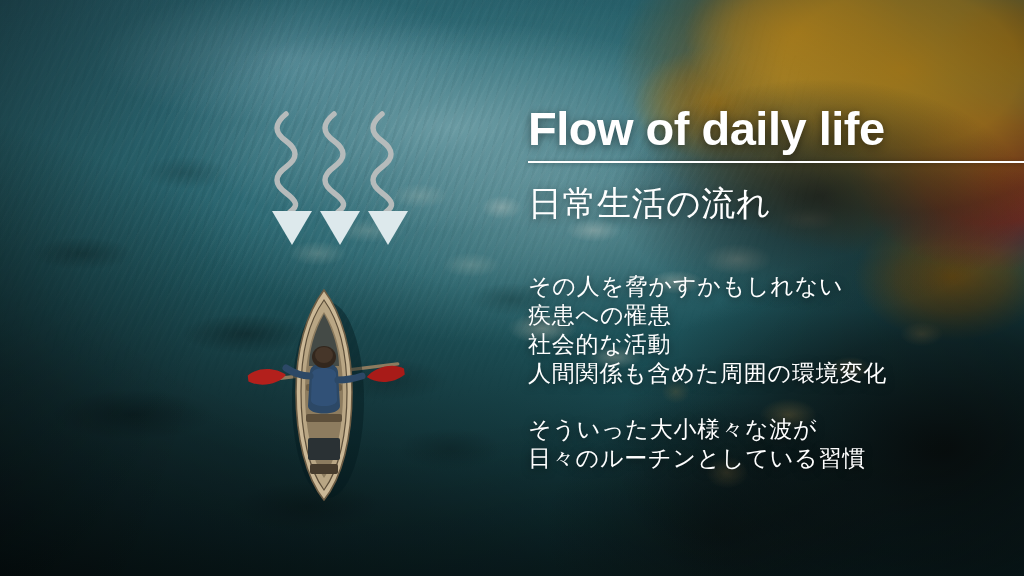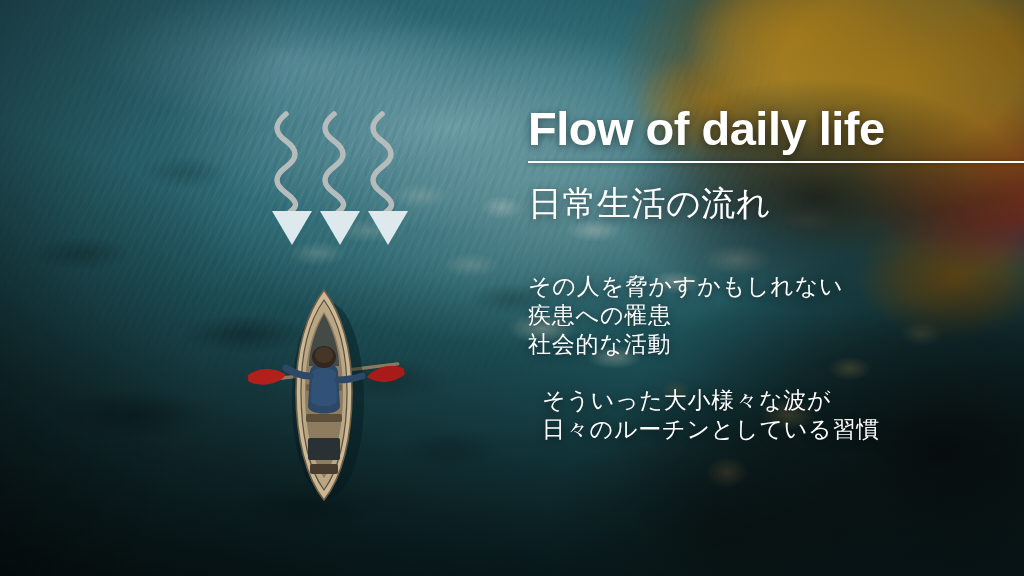--- a/index.html
+++ b/index.html
@@ -162,21 +162,20 @@
     position: absolute;
     left: 528px;
     top: 272px;
     width: 470px;
   }
   .body-para {
     margin: 0;
   }
   .body-para + .body-para {
     margin-top: 27px;
-    margin-left: 14px;
   }
   .body-line {
     font-size: 23px;
     color: #ffffff;
     line-height: 29px;
     letter-spacing: 0.8px;
     text-shadow: 0 2px 8px rgba(0,0,0,0.62);
     white-space: nowrap;
   }
 </style>
@@ -250,20 +249,21 @@
     <h1 class="main-title">Flow of daily life</h1>
     <div class="title-rule"></div>
     <h2 class="sub-title">日常生活の流れ</h2>
   </div>
 
   <div id="body-block">
     <div class="body-para">
       <div class="body-line">その人を脅かすかもしれない</div>
       <div class="body-line">疾患への罹患</div>
       <div class="body-line">社会的な活動</div>
+      <div class="body-line">人間関係も含めた周囲の環境変化</div>
     </div>
     <div class="body-para">
       <div class="body-line">そういった大小様々な波が</div>
       <div class="body-line">日々のルーチンとしている習慣</div>
     </div>
   </div>
 
 </div>
 
 </body></html>

